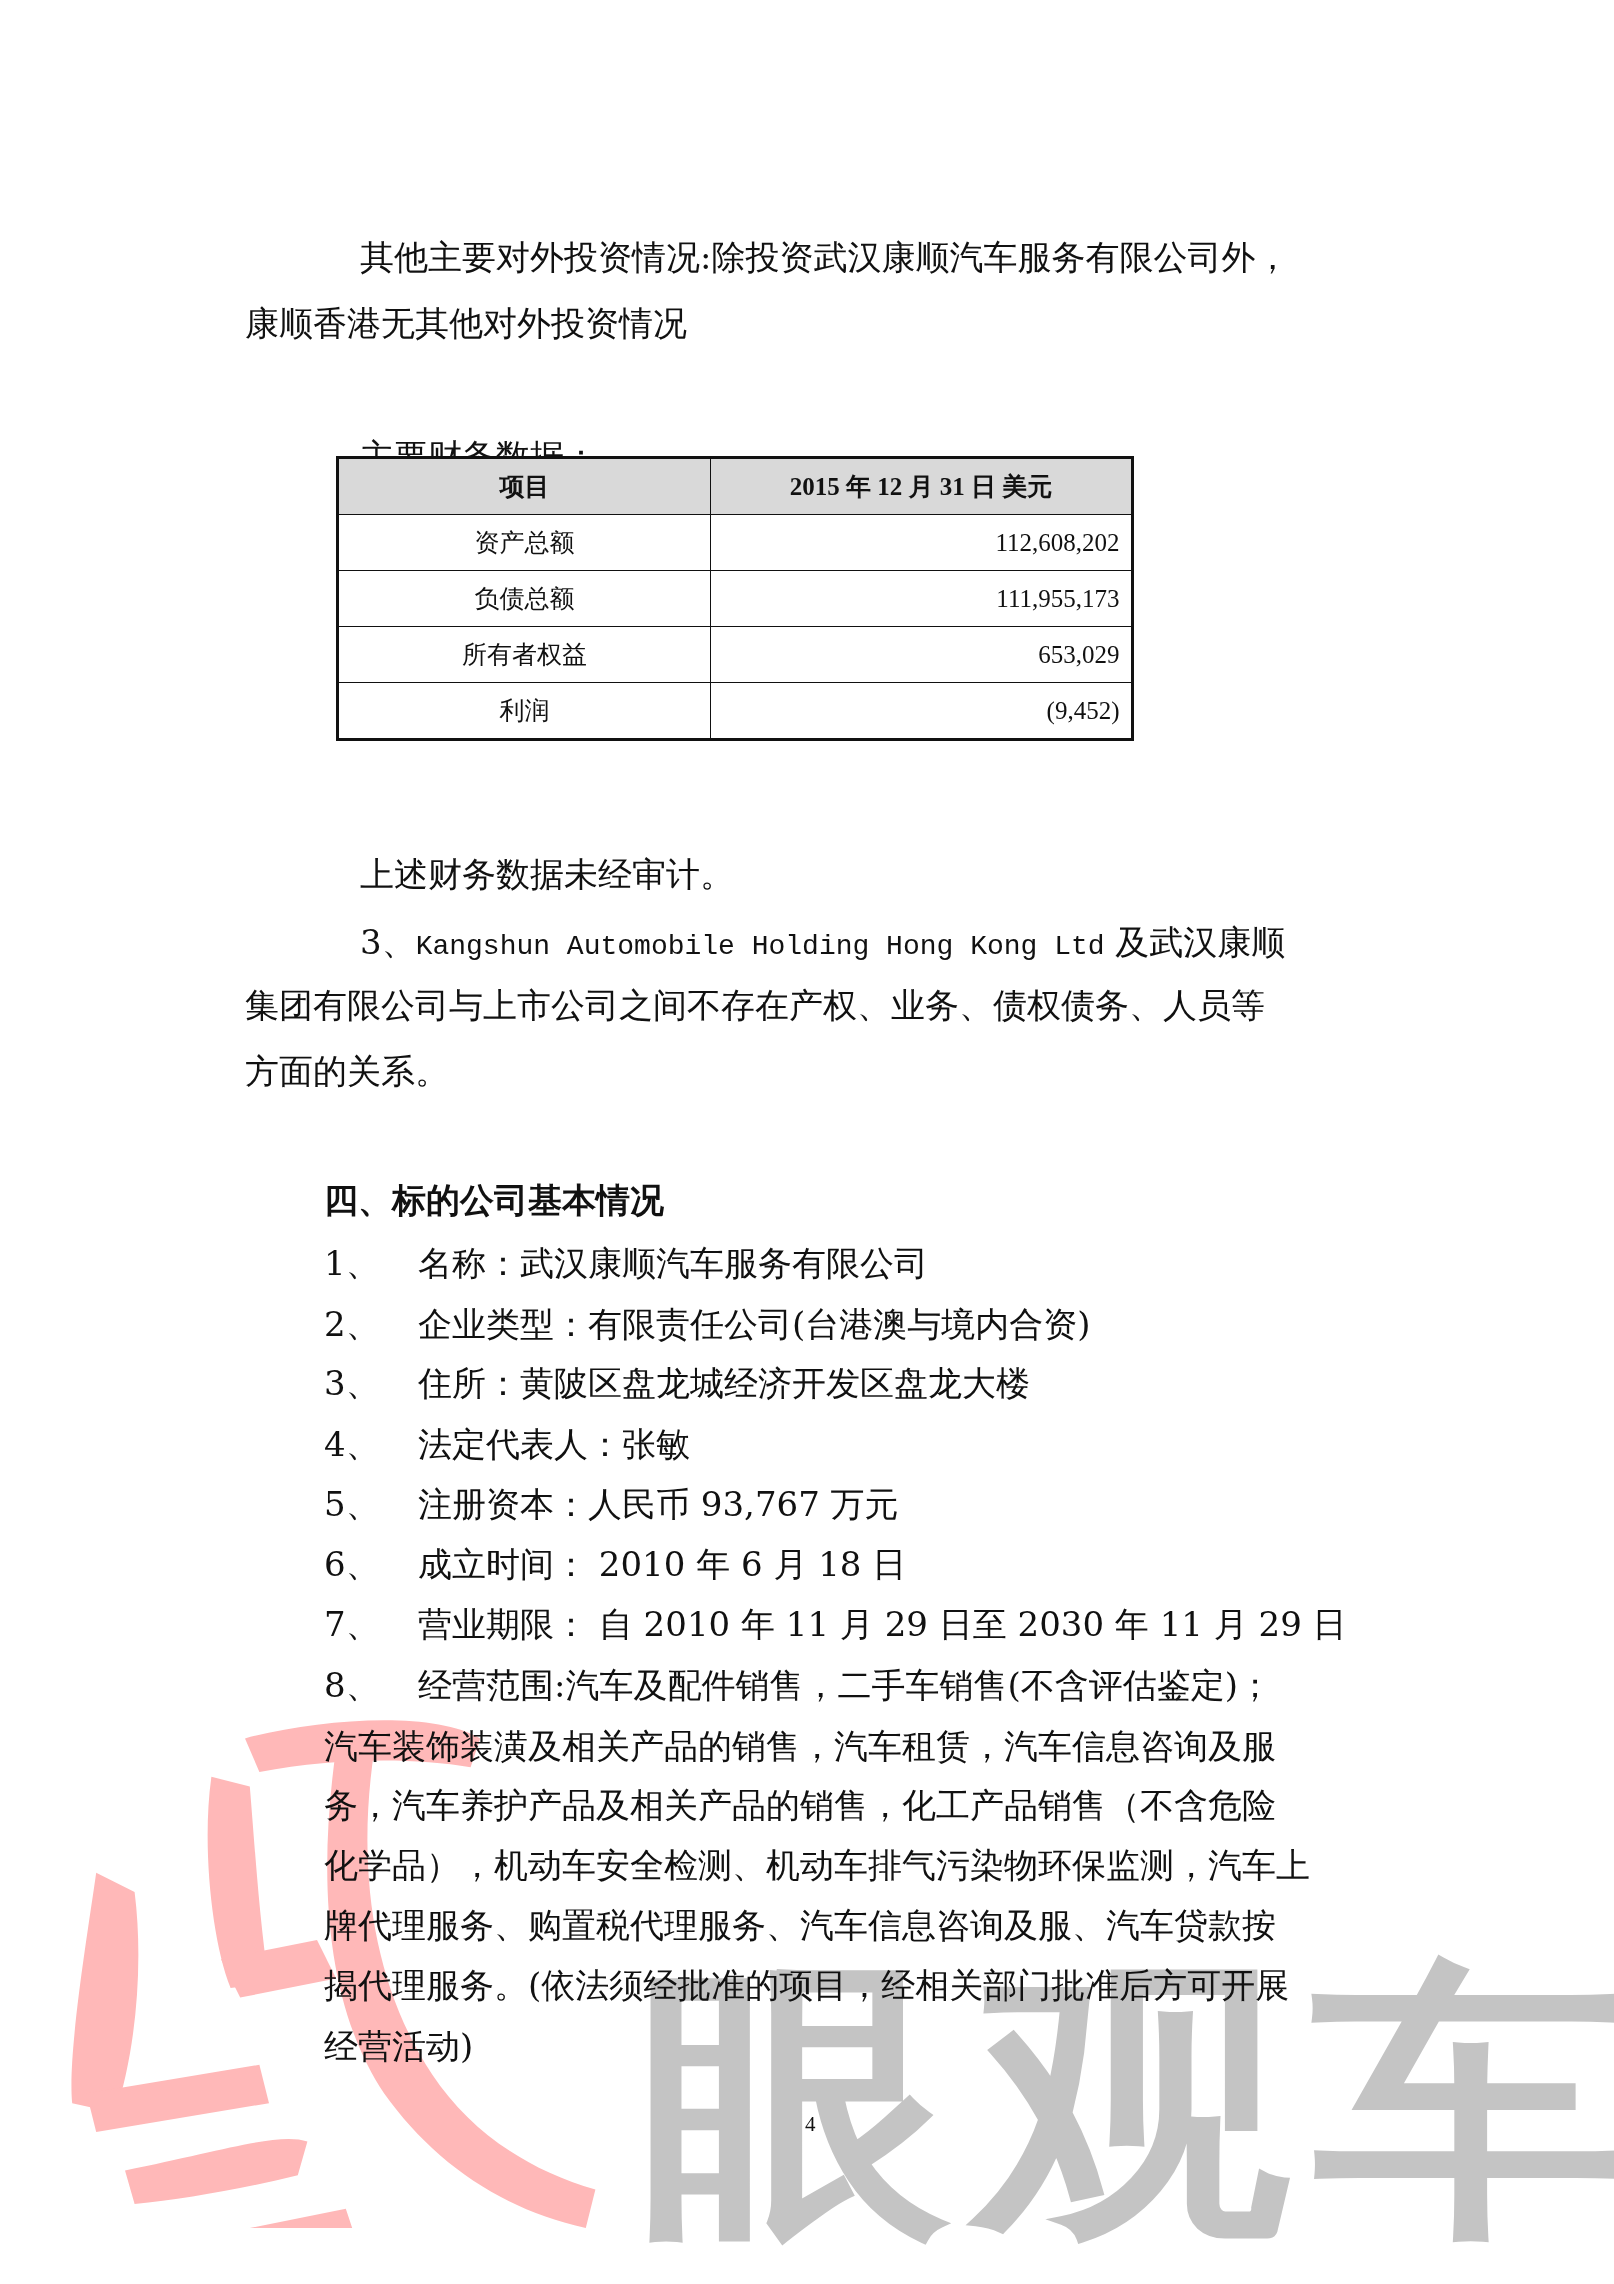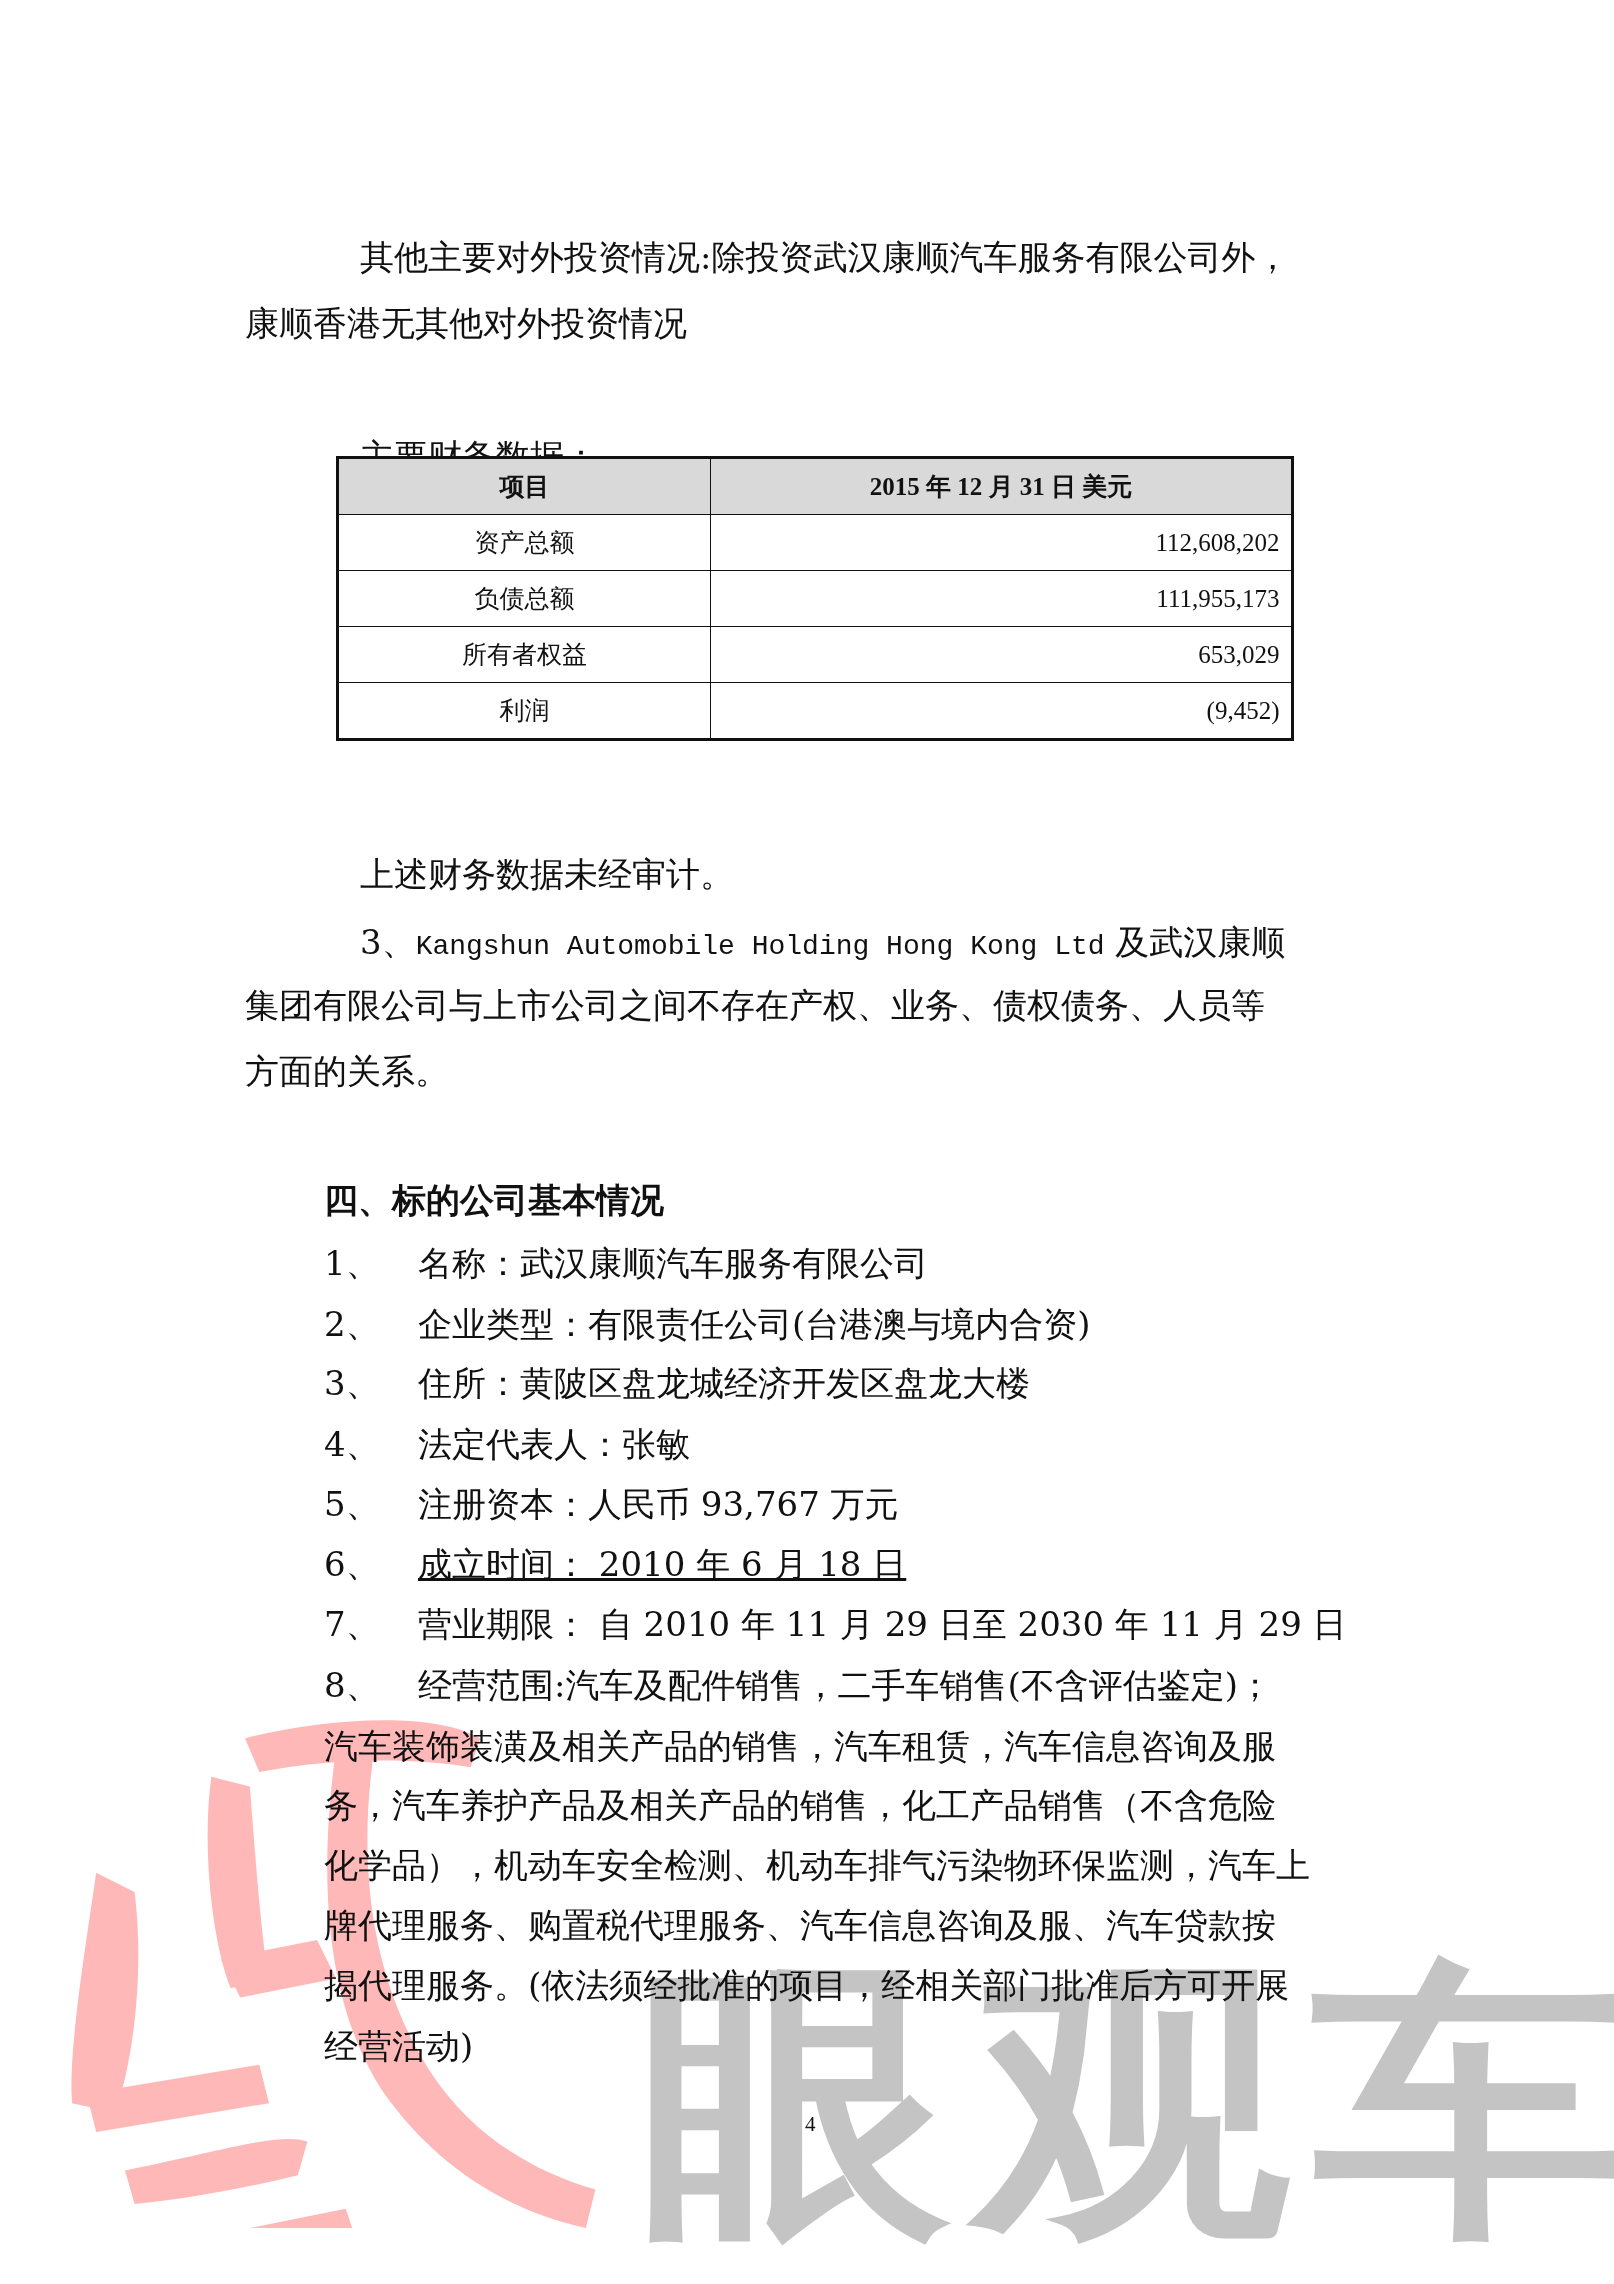--- a/index.html
+++ b/index.html
@@ -7,21 +7,21 @@
     width: 1615px; height: 2285px; background: #ffffff; position: relative; overflow: hidden;
     font-family: "DejaVu Serif", "Liberation Serif", serif; color: #111;
   }
   .line {
     position: absolute; font-size: 34px; line-height: 38px; white-space: nowrap;
     letter-spacing: 0px; transform-origin: left center; margin-top: 23px;
   }
   .mono { font-family: "Liberation Mono", "DejaVu Sans Mono", monospace; }
   .bold { font-weight: bold; }
   .fin-table {
-    position: absolute; left: 336px; top: 456px; width: 958px; height: 283px;
+    position: absolute; left: 336px; top: 456px; width: 798px; height: 283px;
     border-collapse: collapse; border: 3.8px solid #111; table-layout: fixed;
   }
   .fin-table td, .fin-table th {
     border: 1.9px solid #111; font-size: 25px; padding: 0 11.5px; height: 55px;
     font-family: "Liberation Serif", "DejaVu Serif", serif;
   }
   .fin-table th { background: #d9d9d9; font-weight: bold; height: 55px; }
   .fin-table td.item { text-align: center; }
   .fin-table td.val { text-align: right; }
   .wm { position: absolute; pointer-events: none; }
@@ -106,21 +106,21 @@
   </div>
   <div class="line" style="left:324px; top:1341px;">
     <span style="display:inline-block; width:94px;">3、</span><span>住所：黄陂区盘龙城经济开发区盘龙大楼</span>
   </div>
   <div class="line" style="left:324px; top:1402px;">
     <span style="display:inline-block; width:94px;">4、</span><span>法定代表人：张敏</span>
   </div>
   <div class="line" style="left:324px; top:1462px;">
     <span style="display:inline-block; width:94px;">5、</span><span>注册资本：人民币 93,767 万元</span>
   </div>
-  <div class="line" style="left:324px; top:1522px;text-decoration:underline;">
+  <div class="line" style="left:324px; top:1522px;">
     <span style="display:inline-block; width:94px;">6、</span><span>成立时间：  2010 年 6 月 18 日</span>
   </div>
   <div class="line" style="left:324px; top:1582px;">
     <span style="display:inline-block; width:94px;">7、</span><span>营业期限： 自 2010 年 11 月 29 日至 2030 年 11 月 29 日</span>
   </div>
   <div class="line" style="left:324px; top:1643px;">
     <span style="display:inline-block; width:94px;">8、</span><span>经营范围:汽车及配件销售，二手车销售(不含评估鉴定)；</span>
   </div>
 
   <div class="line" style="left:324px; top:1704px;">汽车装饰装潢及相关产品的销售，汽车租赁，汽车信息咨询及服</div>

